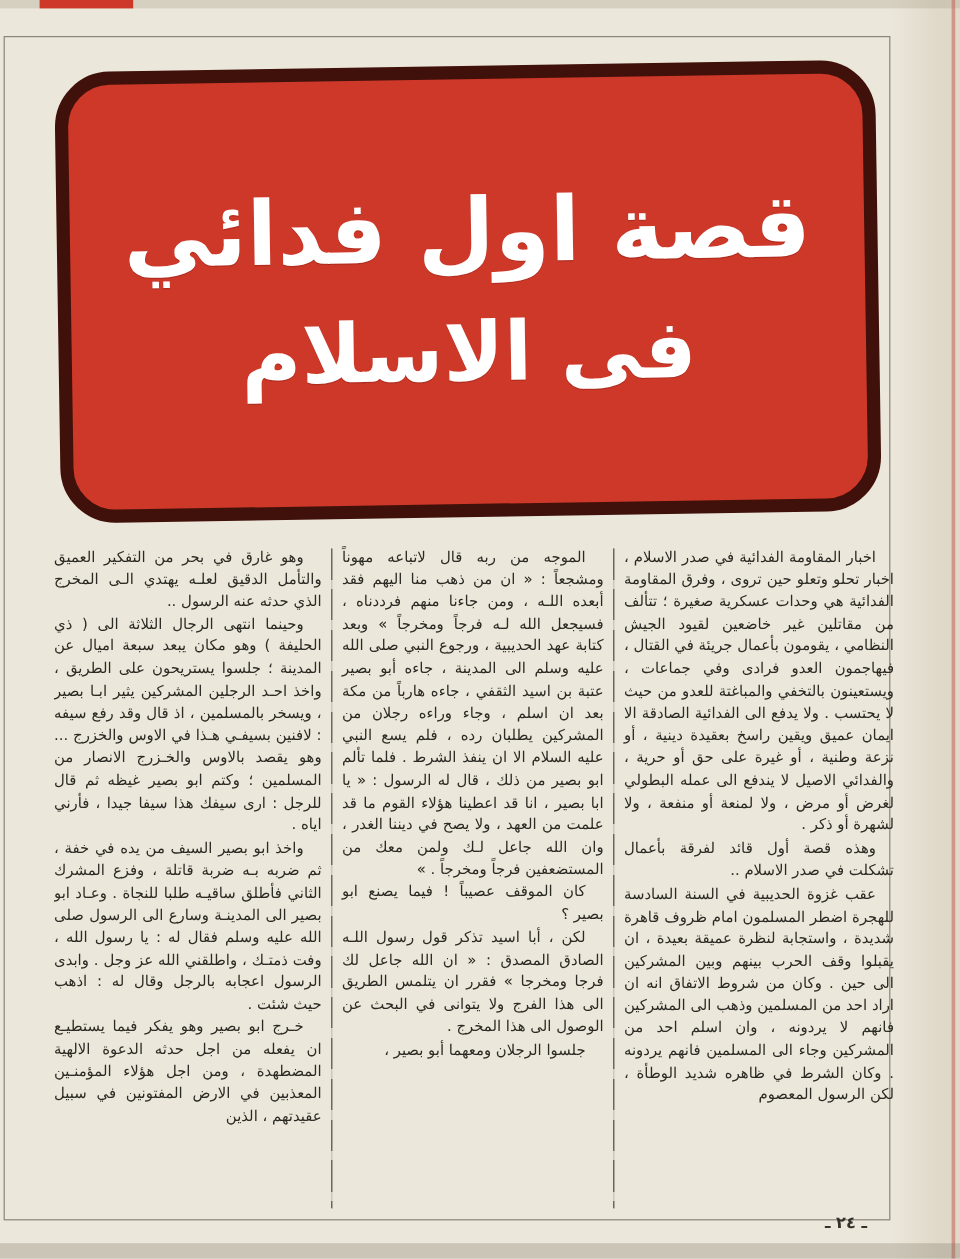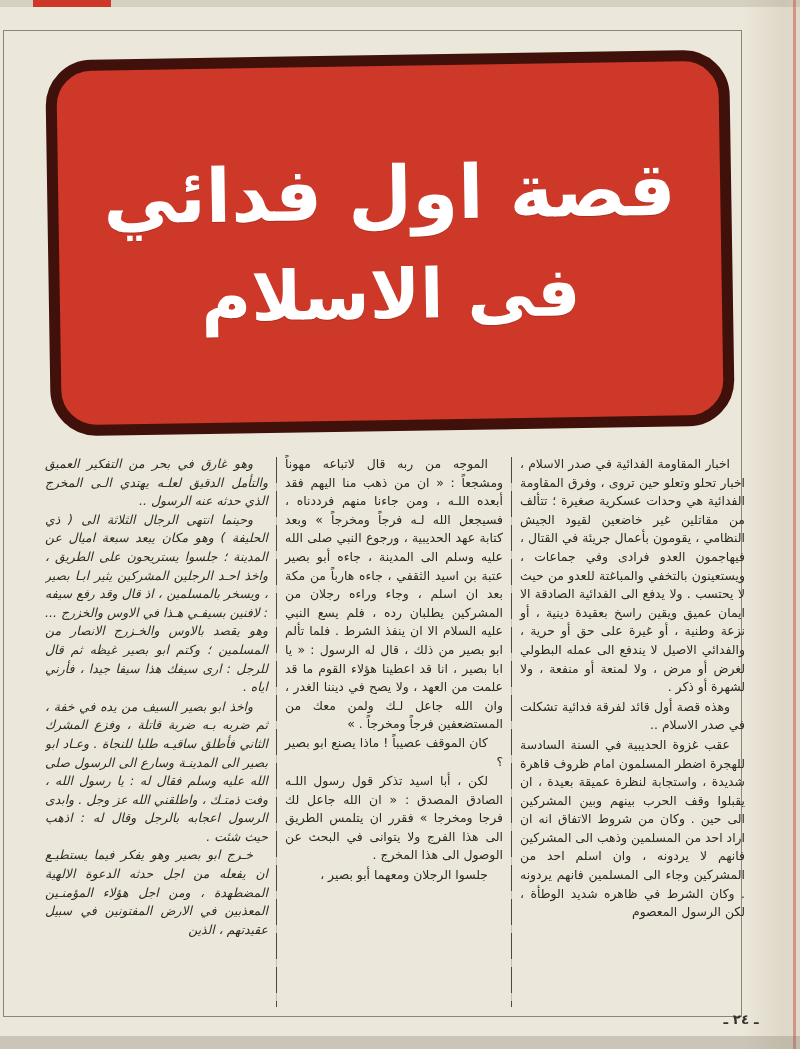--- a/index.html
+++ b/index.html
@@ -48,28 +48,28 @@
   .columns{
     position:absolute;left:45px;top:455px;width:700px;height:558px;
     direction:rtl;display:flex;overflow:hidden;
   }
   .col{
     font-size:12.4px;line-height:18.6px;color:var(--ink);
     text-align:justify;direction:rtl;
   }
   .col-1{width:225px;}
   .col-2{width:218px;}
-  .col-3{flex:1;font-style:italic;}
+  .col-3{flex:1;}
   .divider{width:1px;margin:2px 8px 6px 8px;
     background:repeating-linear-gradient(to bottom, #4d483f 0 26px, rgba(77,72,63,0.25) 26px 34px);}
   .para{margin:0;text-indent:15px;}
   .para.gap{margin-top:1px;}
 
   .page-number{
-    position:absolute;left:696px;top:1011px;width:90px;text-align:center;
+    position:absolute;left:660px;top:1011px;width:90px;text-align:center;
     font-size:13.5px;font-weight:bold;color:#34322c;direction:rtl;letter-spacing:2px;
   }
 </style>
 </head>
 <body style="--paper: #ebe7da; --banner_red: #cd3829; --banner_border: #40100a; --ink: #2c2a24; --frame: #8b8577;">
 
 <div class="top-shade"></div>
 <div class="top-bleed"></div>
 <div class="right-shade"></div>
 <div class="pink-line"></div>
@@ -78,27 +78,27 @@
 <div class="frame"></div>
 
 <div class="banner">
   <div class="t1">قصة اول فدائي</div>
   <div class="t2">فى الاسلام</div>
 </div>
 
 <div class="columns">
   <div class="col col-1">
       <p class="para">اخبار المقاومة الفدائية في صدر الاسلام ، اخبار تحلو وتعلو حين تروى ، وفرق المقاومة الفدائية هي وحدات عسكرية صغيرة ؛ تتألف من مقاتلين غير خاضعين لقيود الجيش النظامي ، يقومون بأعمال جريئة في القتال ، فيهاجمون العدو فرادى وفي جماعات ، ويستعينون بالتخفي والمباغتة للعدو من حيث لا يحتسب . ولا يدفع الى الفدائية الصادقة الا ايمان عميق ويقين راسخ بعقيدة دينية ، أو نزعة وطنية ، أو غيرة على حق أو حرية ، والفدائي الاصيل لا يندفع الى عمله البطولي لغرض أو مرض ، ولا لمنعة أو منفعة ، ولا لشهرة أو ذكر .</p>
-      <p class="para gap">وهذه قصة أول قائد لفرقة فدائية تشكلت في صدر الاسلام ..</p>
+      <p class="para gap">وهذه قصة أول قائد لفرقة بأعمال تشكلت في صدر الاسلام ..</p>
       <p class="para gap">عقب غزوة الحديبية في السنة السادسة للهجرة اضطر المسلمون امام ظروف قاهرة شديدة ، واستجابة لنظرة عميقة بعيدة ، ان يقبلوا وقف الحرب بينهم وبين المشركين الى حين . وكان من شروط الاتفاق انه ان اراد احد من المسلمين وذهب الى المشركين فانهم لا يردونه ، وان اسلم احد من المشركين وجاء الى المسلمين فانهم يردونه . وكان الشرط في ظاهره شديد الوطأة ، لكن الرسول المعصوم</p>
     </div>
   <div class="divider"></div>
   <div class="col col-2">
       <p class="para">الموجه من ربه قال لاتباعه مهوناً ومشجعاً : « ان من ذهب منا اليهم فقد أبعده اللـه ، ومن جاءنا منهم فرددناه ، فسيجعل الله لـه فرجاً ومخرجاً » وبعد كتابة عهد الحديبية ، ورجوع النبي صلى الله عليه وسلم الى المدينة ، جاءه أبو بصير عتبة بن اسيد الثقفي ، جاءه هارباً من مكة بعد ان اسلم ، وجاء وراءه رجلان من المشركين يطلبان رده ، فلم يسع النبي عليه السلام الا ان ينفذ الشرط . فلما تألم ابو بصير من ذلك ، قال له الرسول : « يا ابا بصير ، انا قد اعطينا هؤلاء القوم ما قد علمت من العهد ، ولا يصح في ديننا الغدر ، وان الله جاعل لـك ولمن معك من المستضعفين فرجاً ومخرجاً . »</p>
-      <p class="para">كان الموقف عصيباً ! ماذا يصنع ابو بصير ؟</p>
+      <p class="para">كان الموقف عصيباً ! فيما يصنع ابو بصير ؟</p>
       <p class="para gap">لكن ، أبا اسيد تذكر قول رسول اللـه الصادق المصدق : « ان الله جاعل لك فرجا ومخرجا » فقرر ان يتلمس الطريق الى هذا الفرج ولا يتوانى في البحث عن الوصول الى هذا المخرج .</p>
       <p class="para gap">جلسوا الرجلان ومعهما أبو بصير ،</p>
     </div>
   <div class="divider"></div>
   <div class="col col-3">
       <p class="para">وهو غارق في بحر من التفكير العميق والتأمل الدقيق لعلـه يهتدي الـى المخرج الذي حدثه عنه الرسول ..</p>
       <p class="para">وحينما انتهى الرجال الثلاثة الى ( ذي الحليفة ) وهو مكان يبعد سبعة اميال عن المدينة ؛ جلسوا يستريحون على الطريق ، واخذ احـد الرجلين المشركين يثير ابـا بصير ، ويسخر بالمسلمين ، اذ قال وقد رفع سيفه : لافنين بسيفـي هـذا في الاوس والخزرج ... وهو يقصد بالاوس والخـزرج الانصار من المسلمين ؛ وكتم ابو بصير غيظه ثم قال للرجل : ارى سيفك هذا سيفا جيدا ، فأرني اياه .</p>
       <p class="para gap">واخذ ابو بصير السيف من يده في خفة ، ثم ضربه بـه ضربة قاتلة ، وفزع المشرك الثاني فأطلق ساقيـه طلبا للنجاة . وعـاد ابو بصير الى المدينـة وسارع الى الرسول صلى الله عليه وسلم فقال له : يا رسول الله ، وفت ذمتـك ، واطلقني الله عز وجل . وابدى الرسول اعجابه بالرجل وقال له : اذهب حيث شئت .</p>
       <p class="para">خـرج ابو بصير وهو يفكر فيما يستطيـع ان يفعله من اجل حدثه الدعوة الالهية المضطهدة ، ومن اجل هؤلاء المؤمنـين المعذبين في الارض المفتونين في سبيل عقيدتهم ، الذين</p>
     </div>

